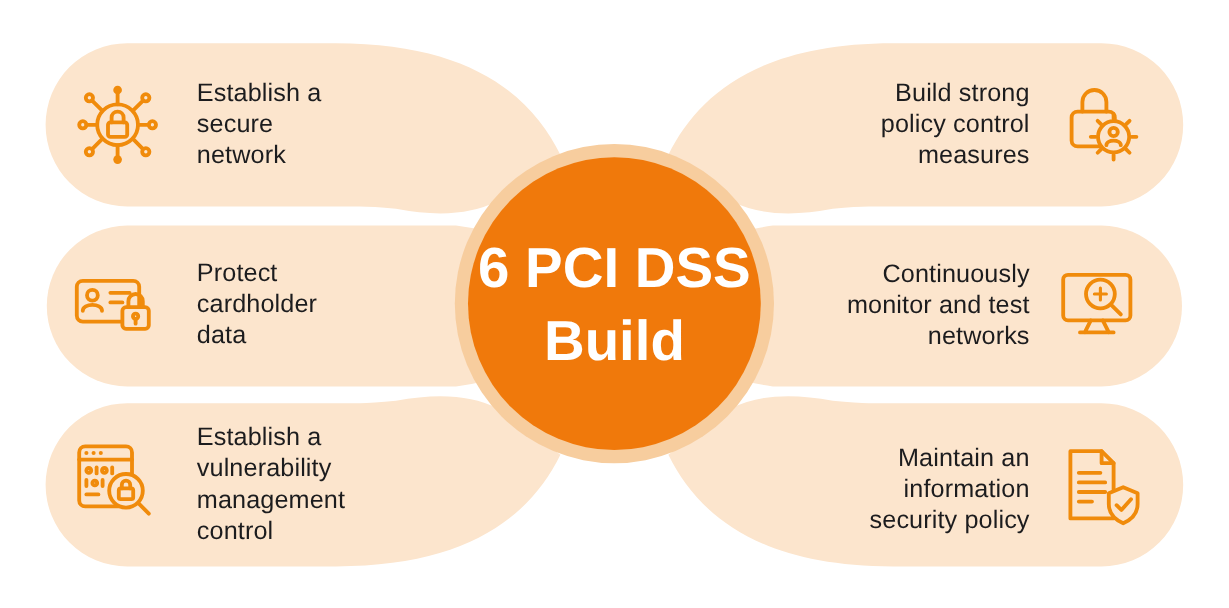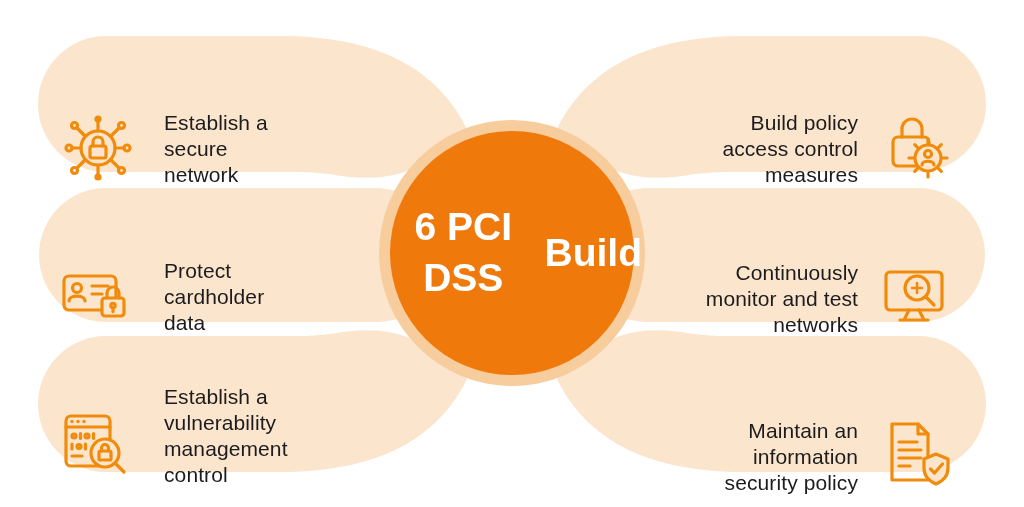--- a/index.html
+++ b/index.html
@@ -8,22 +8,21 @@
     width:1024px; height:507px;
     background:#ffffff;
     font-family:"Liberation Sans", sans-serif;
     overflow:hidden;
   }
   .bg-svg { position:absolute; left:0; top:0; width:1024px; height:507px; }
 
   .goal {
     position:absolute;
     display:flex;
-    align-items:flex-end;
-    margin-top:16px;
+    align-items:center;
   }
   .goal .icon-box { width:80px; height:80px; flex:0 0 auto; }
   .goal .label {
     font-size:21px;
     line-height:26px;
     color:#1c1c1e;
     letter-spacing:0.1px;
   }
   .goal.left  { left:58px;  gap:26px; }
   .goal.right { right:66px; gap:20px; flex-direction:row; justify-content:flex-end; }
@@ -34,26 +33,26 @@
   #goal-1 { top:188px; height:132px; }
   #goal-2 { top:336px; height:136px; }
   #goal-3 { top:36px;  height:136px; }
   #goal-4 { top:188px; height:134px; }
   #goal-5 { top:336px; height:144px; }
 
   .center-title {
     position:absolute;
     left:382px; top:123px;
     width:260px; height:260px;
-    display:flex; 
+    display:flex; flex-direction:column;
     align-items:center; justify-content:center;
     text-align:center;
     color:#ffffff;
     font-weight:bold;
-    font-size:39px;
+    font-size:47px;
     line-height:1.3;
   }
 
   svg.icon { width:80px; height:80px; display:block; }
   .o-stroke { stroke:#F08B0B; stroke-width:3.2; fill:none; stroke-linecap:round; stroke-linejoin:round; }
   .o-fillbg { stroke:#F08B0B; stroke-width:3.2; fill:#FCE5CD; stroke-linecap:round; stroke-linejoin:round; }
   .o-dot    { fill:#F08B0B; stroke:none; }
 </style>
 </head>
 <body>
@@ -154,21 +153,21 @@
           <path d="M57.5 55.5 l8.5 8.5"></path>
           <rect x="41" y="43" width="12" height="9" rx="1.6"></rect>
           <path d="M43.5 43 v-3 a3.5 3.5 0 0 1 7 0 v3"></path>
         </g>
       </svg>
     </div>
     <div class="label">Establish a vulnerability management control</div>
   </div>
 
   <div class="goal right" id="goal-3">
-    <div class="label">Build policy access control measures</div>
+    <div class="label">Build strong policy control measures</div>
     <div class="icon-box">
       <svg class="icon" viewBox="0 0 80 80">
         <g class="o-stroke">
           <path d="M24 29 v-8 a10 10 0 0 1 20 0 v8"></path>
           <rect x="15" y="29" width="36" height="29" rx="5"></rect>
         </g>
         <circle class="o-fillbg" cx="50" cy="50" r="13"></circle>
         <g class="o-stroke">
           <path d="M50 35 v-4 M50 65 v4 M35 50 h-4 M65 50 h4 M39.7 39.7 l-3 -3 M60.3 60.3 l3 3 M60.3 39.7 l3 -3 M39.7 60.3 l-3 3"></path>
           <circle cx="50" cy="46" r="3.5"></circle>

